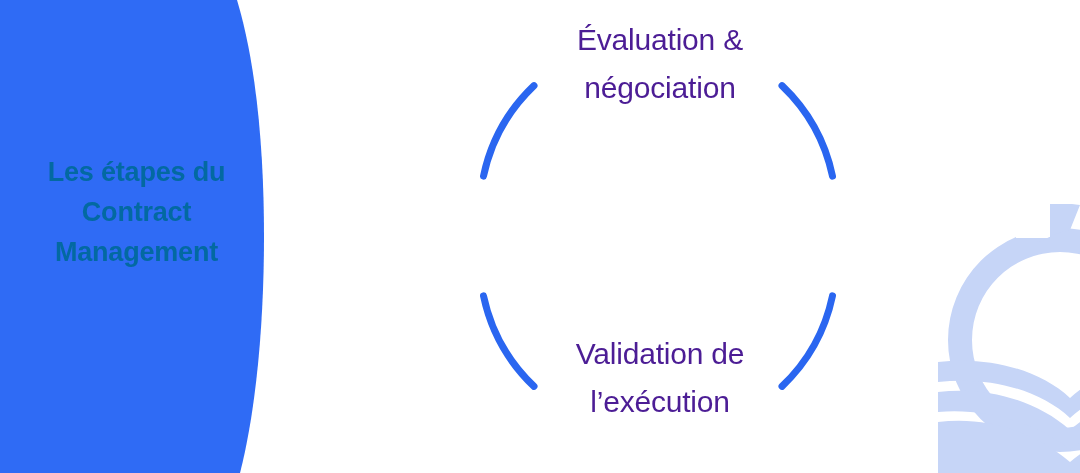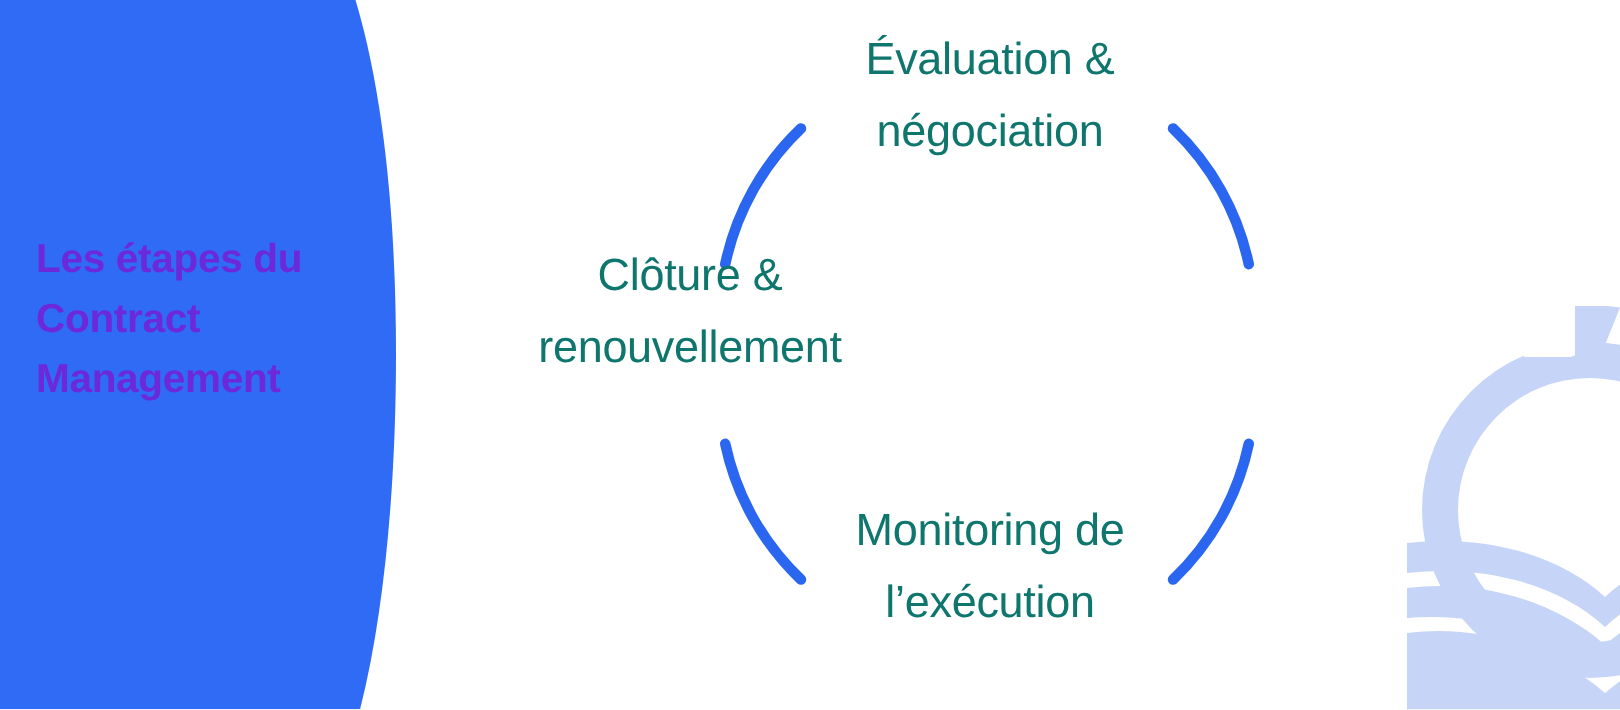--- a/index.html
+++ b/index.html
@@ -26,26 +26,27 @@
     width: 275px;
     height: 473px;
   }
   .blue-panel svg { display: block; }
 
   .panel-title {
     position: absolute;
     left: 24px;
     top: 152px;
     width: 225px;
-    color: #6d28d9;
+    color: #0369a1;
     font-size: 27px;
     line-height: 40px;
     font-weight: bold;
     letter-spacing: -0.2px;
     white-space: pre-line;
+    text-align: center;
   }
 
   
   .watermark {
     position: absolute;
     left: 920px;
     top: 180px;
     width: 300px;
     height: 300px;
     pointer-events: none;
@@ -59,21 +60,21 @@
     width: 760px;
     height: 473px;
   }
   .cycle svg.arcs {
     position: absolute;
     left: 0;
     top: 0;
   }
   .cyc-label {
     position: absolute;
-    color: #0f766e;
+    color: #4c1d95;
     font-size: 30px;
     line-height: 48px;
     font-weight: normal;
     text-align: center;
     letter-spacing: -0.2px;
     white-space: pre-line;
   }
   .lbl-top    { left: 210px; top: 16px;  width: 340px; }
   .lbl-right  { left: 430px; top: 160px; width: 240px; }
   .lbl-bottom { left: 210px; top: 330px; width: 340px; }
@@ -135,21 +136,19 @@
         <path d="M 552.5 295.9 A 175 175 0 0 1 502.0 386.4"></path>
 
         <path d="M 254.0 386.4 A 175 175 0 0 1 203.5 295.9"></path>
       </g>
     </svg>
 
     <div class="cyc-label lbl-top">Évaluation &amp;
 négociation</div>
 
 
-    <div class="cyc-label lbl-bottom">Monitoring de
+    <div class="cyc-label lbl-bottom">Validation de
 l’exécution</div>
 
-    <div class="cyc-label lbl-left">Clôture &amp;
-renouvellement</div>
 
   </div>
 
 </div>
 
 </body></html>

